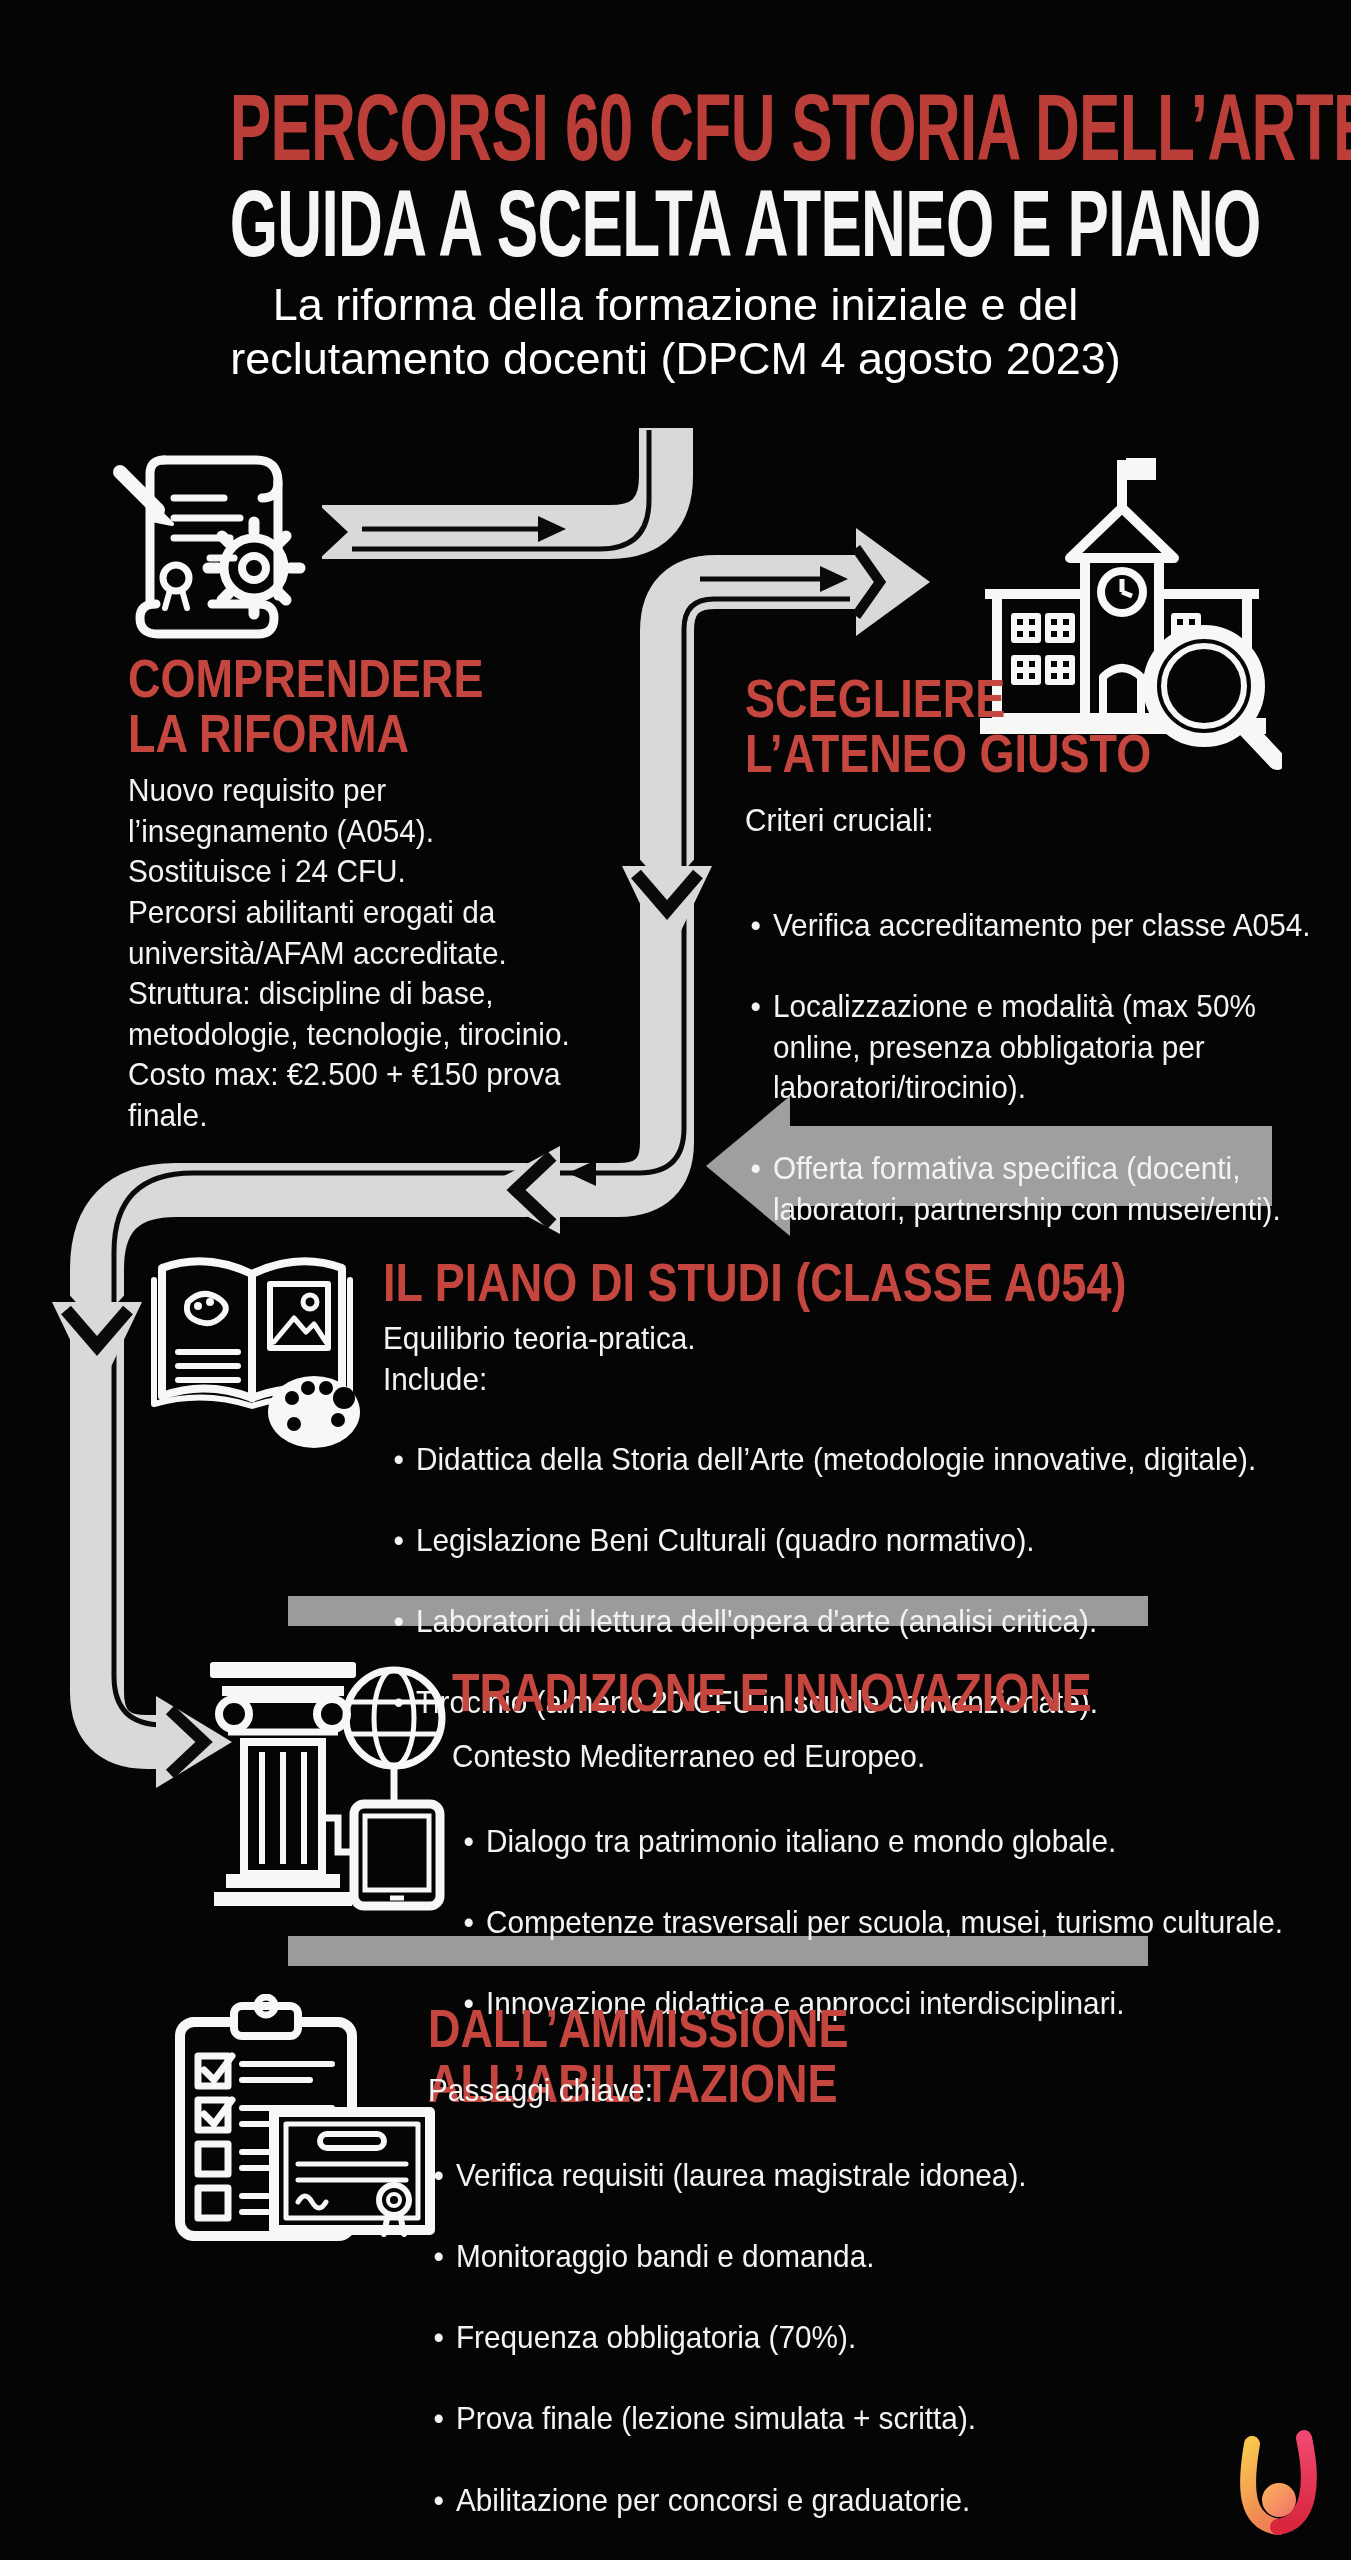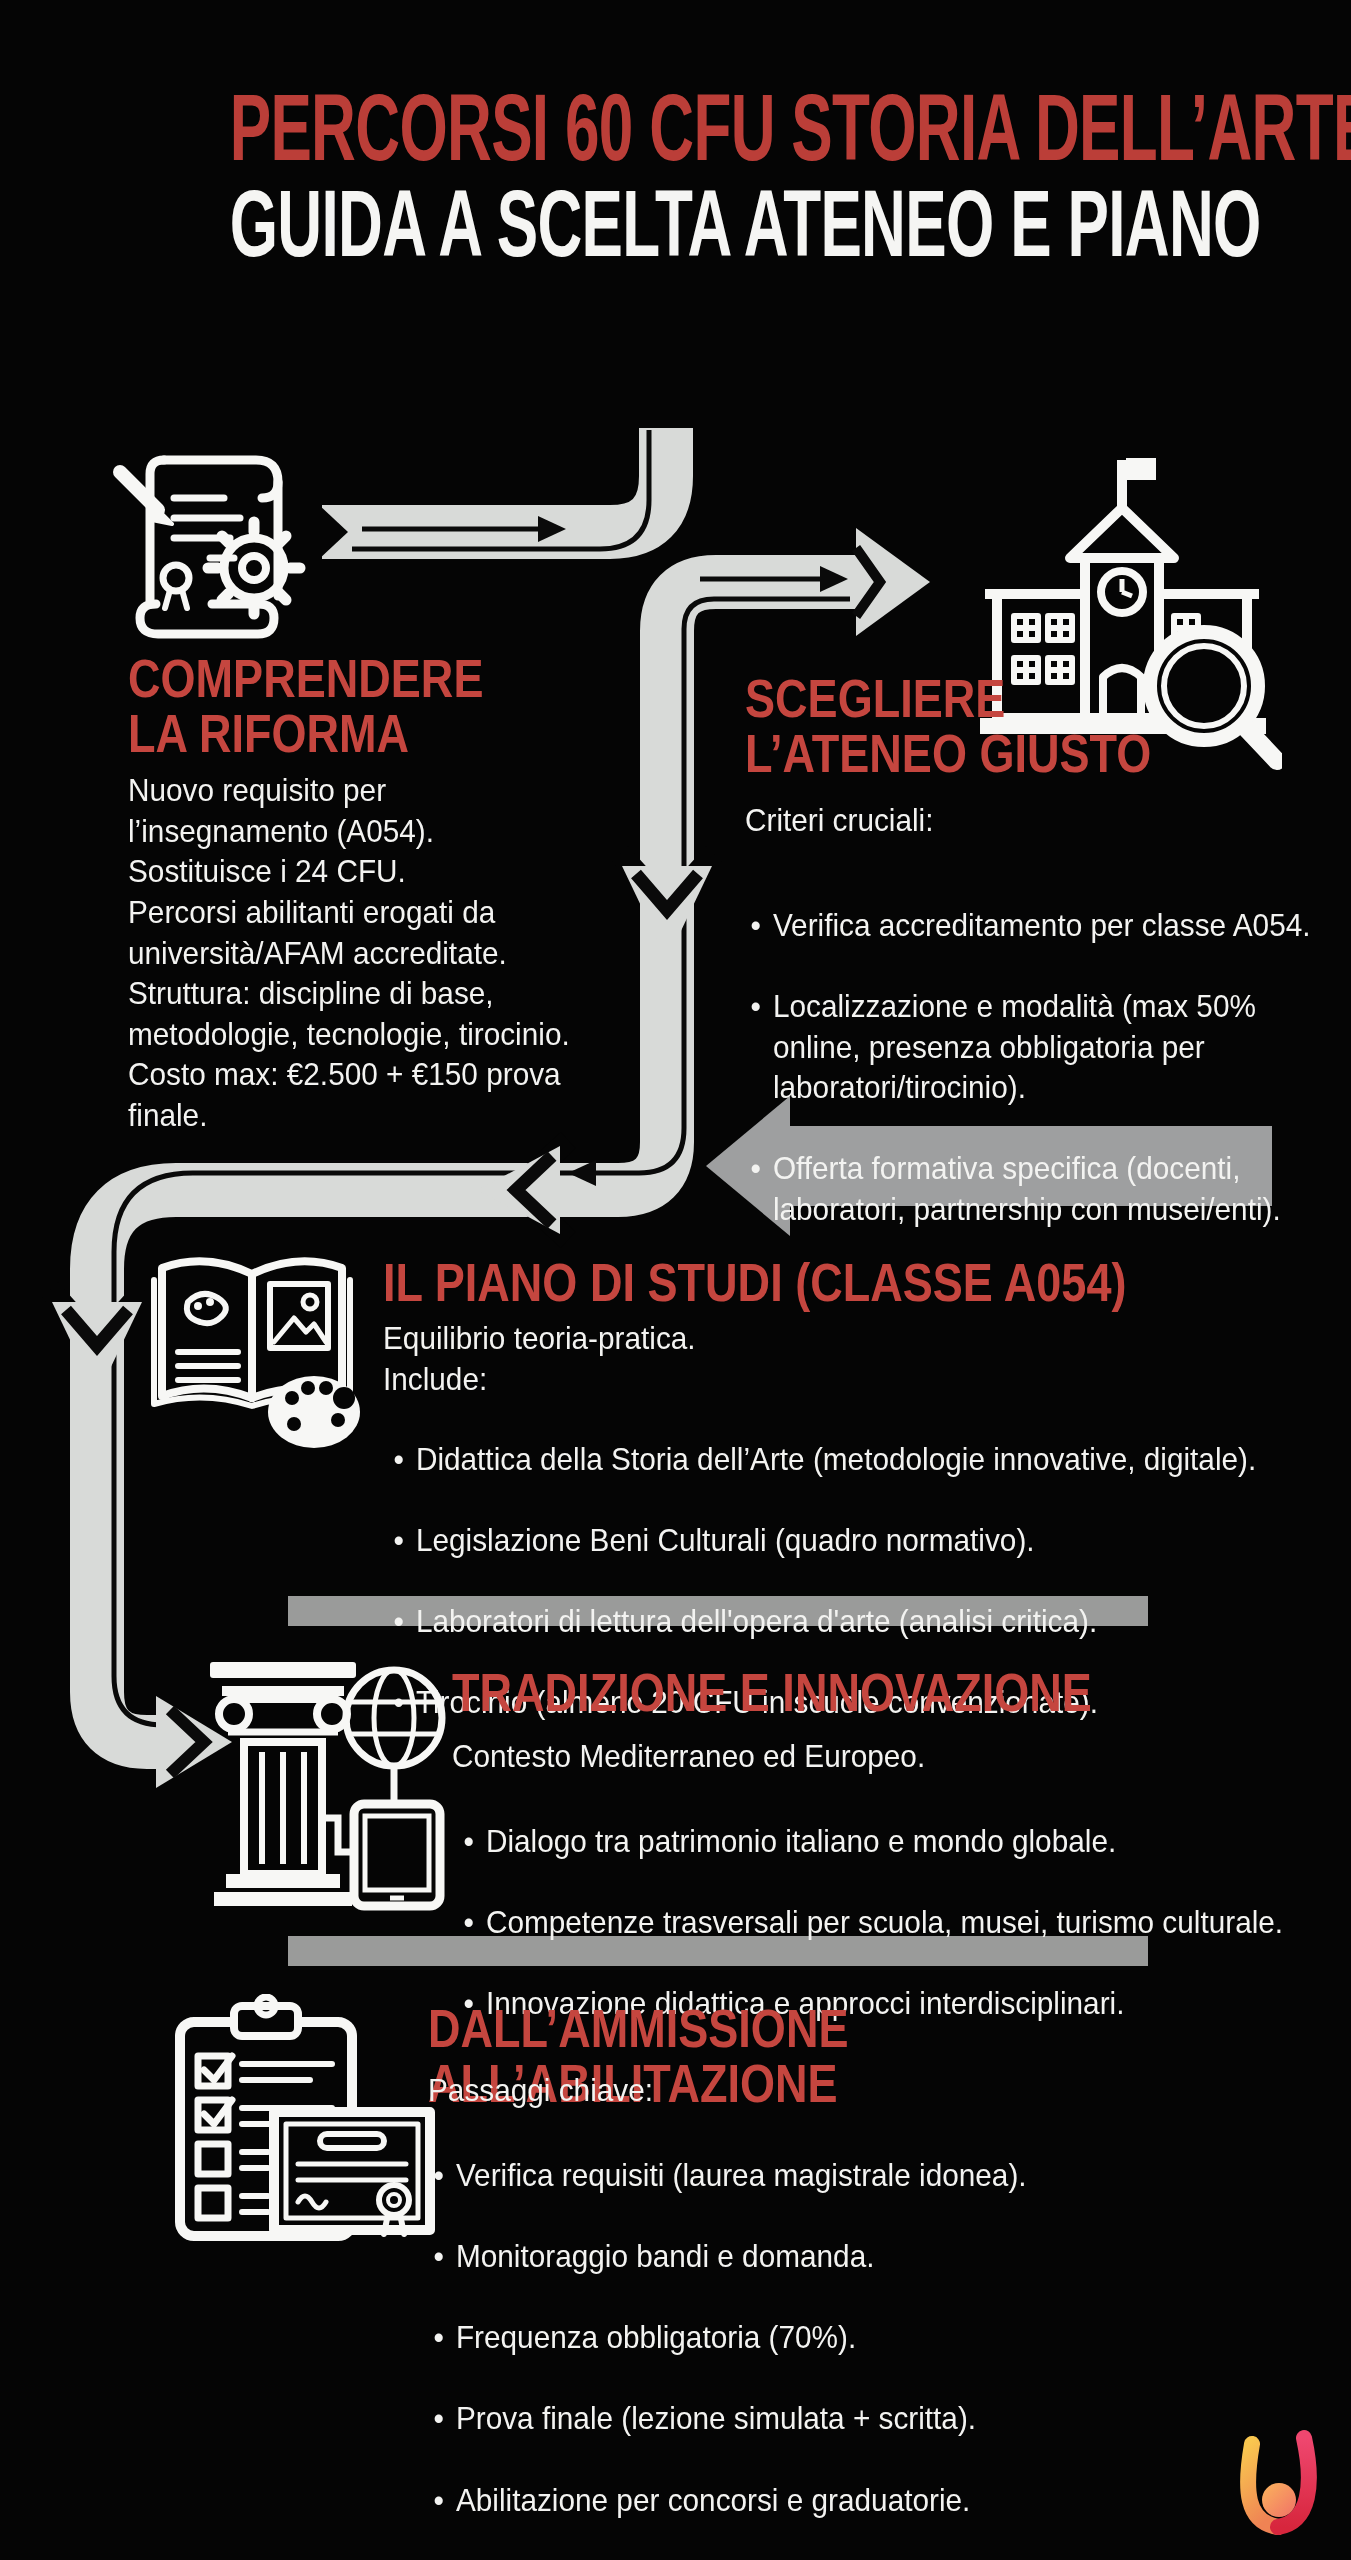--- a/index.html
+++ b/index.html
@@ -80,20 +80,22 @@
     <path d="M170,1710 L204,1742 L170,1774" stroke="#0a0a0a" stroke-width="12" fill="none"></path>
 
     <rect x="288" y="1596" width="860" height="30" fill="#9a9b9a"></rect>
     <rect x="288" y="1936" width="860" height="30" fill="#9a9b9a"></rect>
   </svg>
 
   <div class="content">
 
     <h1 class="abs title-line title-red">PERCORSI 60 CFU STORIA DELL’ARTE:</h1>
     <h2 class="abs title-line title-white">GUIDA A SCELTA ATENEO E PIANO</h2>
+    <p class="abs subtitle">La riforma della formazione iniziale e del
+reclutamento docenti (DPCM 4 agosto 2023)</p>
 
     <div class="abs icon" style="left:112px;top:446px">
       <svg width="200" height="205" viewBox="0 0 200 205">
         <g fill="none" stroke="#f7f7f5" stroke-width="9" stroke-linecap="round" stroke-linejoin="round">
           <path d="M52,14 H144 Q166,14 166,36 V150"></path>
           <path d="M166,36 Q166,52 150,52"></path>
           <path d="M52,14 Q38,14 38,28 V158"></path>
           <path d="M44,158 Q28,158 28,172 Q28,188 46,188 H146 Q162,188 162,172 Q162,158 146,158 H100"></path>
           <path d="M62,52 H112" stroke-width="7"></path>
           <path d="M62,72 H128" stroke-width="7"></path>

